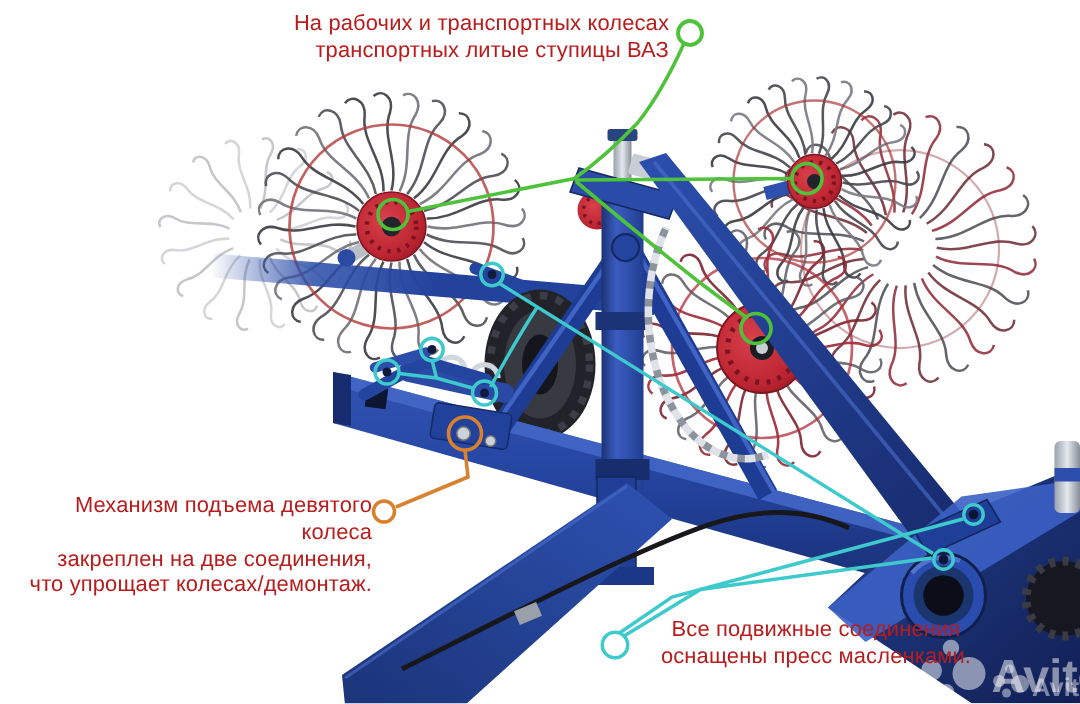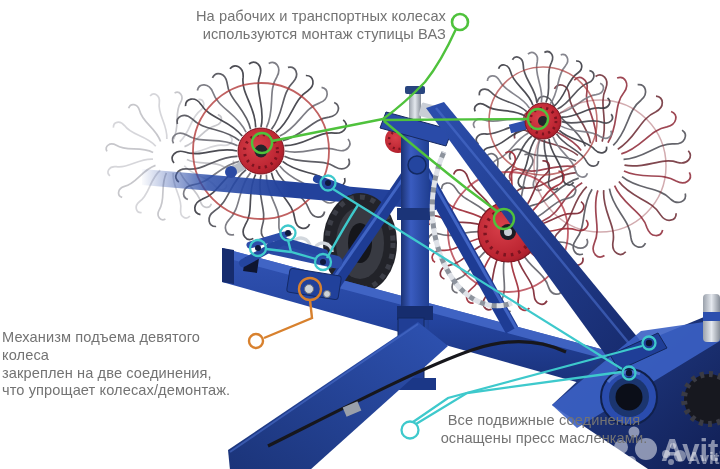--- a/index.html
+++ b/index.html
@@ -1,23 +1,23 @@
 <!DOCTYPE html>
 <html><head>
 <meta charset="utf-8">
 <style>
   html,body{margin:0;padding:0;background:#fff;}
   .stage{position:relative;width:720px;height:469px;background:#ffffff;overflow:hidden;
          font-family:"Liberation Sans",sans-serif;}
   .stage svg{position:absolute;left:0;top:0;display:block;}
-  .note{position:absolute;font-size:14.6px;line-height:17.8px;color:#737373;z-index:5;
+  .note{position:absolute;font-size:14.6px;line-height:17.8px;color:#b91c1c;z-index:5;
         letter-spacing:.1px;}
   .note span{display:block;}
   #note-top{top:8px;right:274px;text-align:right;width:300px;}
-  #note-left{top:329px;right:472px;text-align:left;width:246px;}
+  #note-left{top:329px;right:472px;text-align:right;width:246px;}
   #note-bottom{top:412px;left:424px;text-align:center;width:240px;}
   .wm-text{font-family:"Liberation Sans",sans-serif;font-weight:bold;}
 </style>
 </head>
 <body>
 
 <div class="stage">
 
 <svg width="720" height="469" viewBox="0 0 720 469">
   <defs>
@@ -360,21 +360,21 @@
       <circle cx="673" cy="446" r="3"></circle>
       <circle cx="680" cy="456" r="6"></circle>
       <circle cx="671" cy="462" r="3"></circle>
     </g>
     <text class="wm-text" x="688" y="464" font-size="17">Avito</text>
   </g>
 </svg>
 
   <div class="note" id="note-top">
     <span>На рабочих и транспортных колесах</span>
-    <span>используются монтаж ступицы ВАЗ</span>
+    <span>транспортных литые ступицы ВАЗ</span>
   </div>
   <div class="note" id="note-left">
     <span>Механизм подъема девятого колеса</span>
     <span>закреплен на две соединения,</span>
     <span>что упрощает колесах/демонтаж.</span>
   </div>
   <div class="note" id="note-bottom">
     <span>Все подвижные соединения</span>
     <span>оснащены пресс масленками.</span>
   </div>

